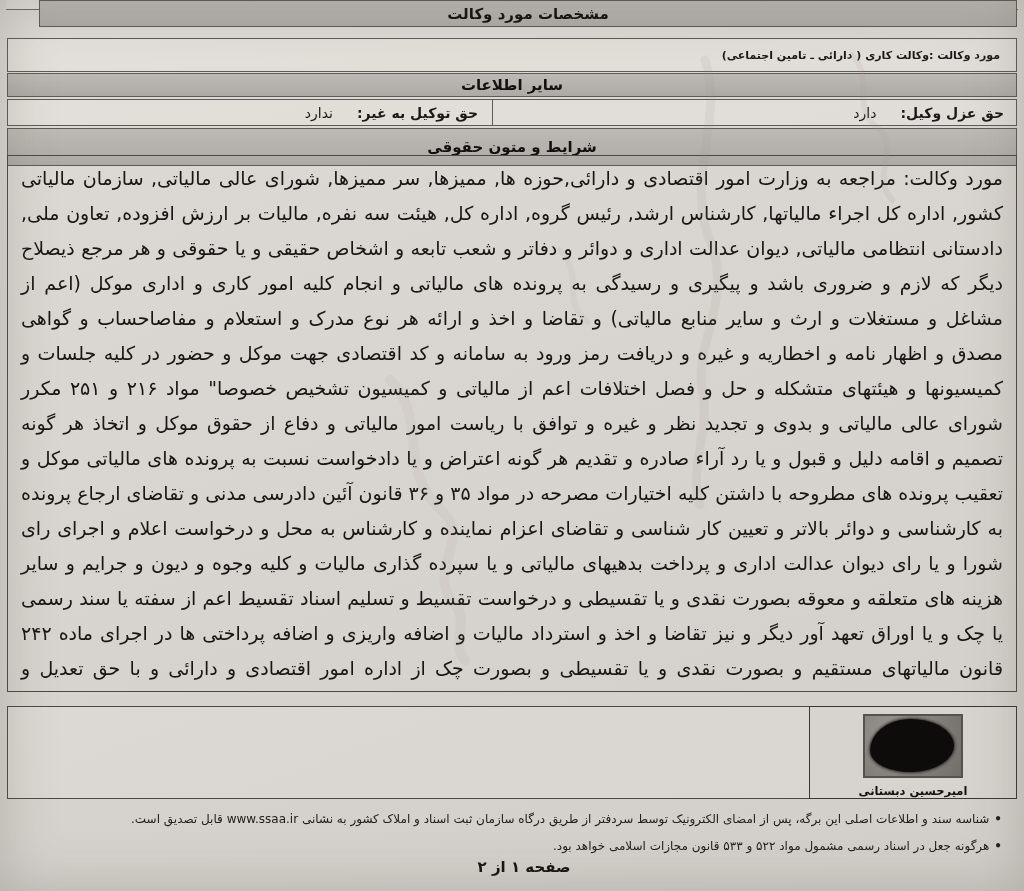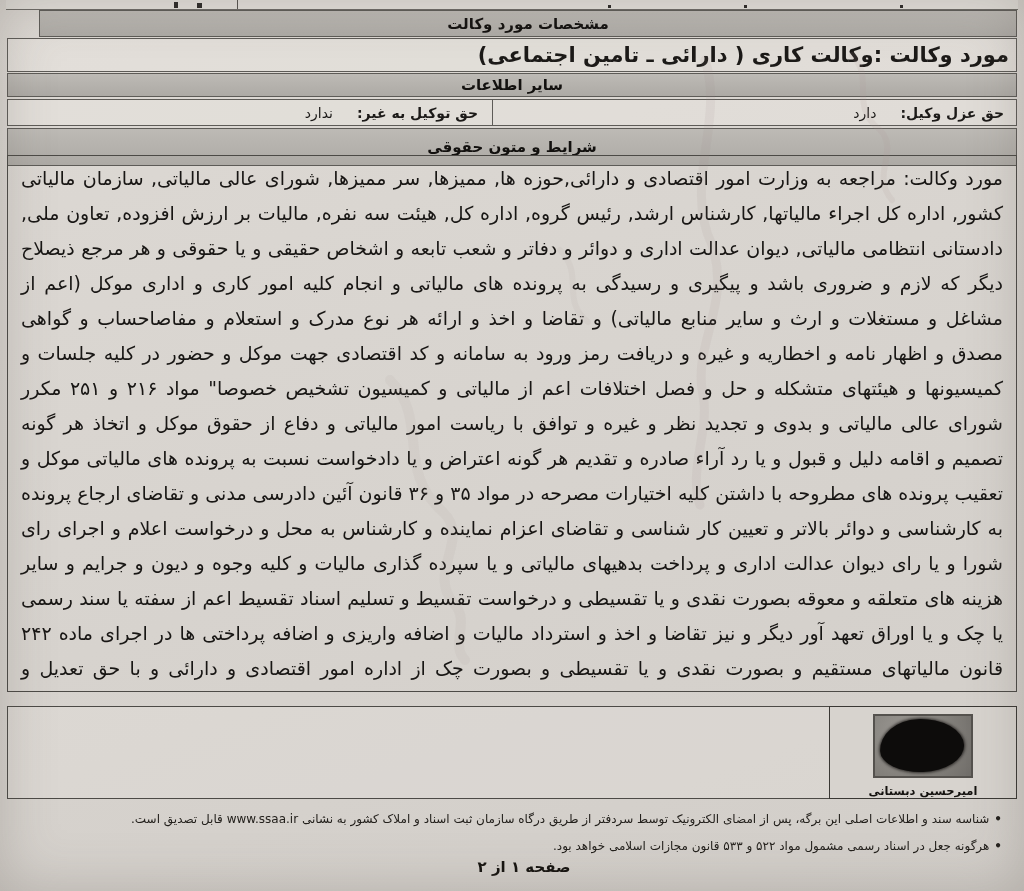--- a/index.html
+++ b/index.html
@@ -18,40 +18,40 @@
     position:absolute;left:7px;right:7px;
     background:linear-gradient(#bdbab5,#adaaa5);
     border:1px solid #5d5b57;box-sizing:border-box;
     display:flex;align-items:center;justify-content:center;
     font-weight:bold;font-size:15px;color:#13110f;letter-spacing:.2px;
   }
   .rowbox{
     position:absolute;left:7px;right:7px;border:1px solid #5d5b57;box-sizing:border-box;
     background:rgba(238,235,230,.35);direction:rtl;display:flex;align-items:center;
   }
-  #case-row{top:38px;height:34px;font-weight:bold;font-size:21px;padding-right:7px;}
+  #case-row{top:38px;height:34px;font-weight:bold;font-size:11px;padding-right:16px;}
   #rights-row{top:99px;height:27px;font-size:14px;}
   #rights-row .cell{display:flex;align-items:center;height:100%;box-sizing:border-box;}
   #rights-row .cell.right{width:524px;border-left:1px solid #5d5b57;padding-right:12px;}
   #rights-row .cell.left{flex:1;padding-right:14px;}
   #rights-row .lbl{font-weight:bold;}
   #rights-row .val{margin-right:24px;}
   
   #legal-box{
     position:absolute;top:155px;left:7px;right:7px;height:537px;
     border:1px solid #4c4a46;box-sizing:border-box;
     padding:5px 13px 0 13px;overflow:hidden;
   }
   #legal-box p{
     margin:0;direction:rtl;text-align:justify;text-justify:inter-word;
     font-size:19px;line-height:35px;color:#181614;
   }
   
   #sig-box{position:absolute;top:706px;left:7px;right:7px;height:93px;border:1px solid #4c4a46;box-sizing:border-box;background:rgba(235,232,227,.25);}
-  #fp-cell{position:absolute;right:-1px;top:-1px;bottom:-1px;width:188px;border:1.5px solid #3a3834;box-sizing:border-box;background:#d7d3ce;display:flex;flex-direction:column;align-items:center;}
+  #fp-cell{position:absolute;right:-1px;top:-1px;bottom:-1px;width:208px;border:1.5px solid #3a3834;box-sizing:border-box;background:#d7d3ce;display:flex;flex-direction:column;align-items:center;}
   #fp-img{
     width:100px;height:64px;margin-top:7px;position:relative;
     background:radial-gradient(circle at 30% 30%,#9a9792 0%,#83807b 55%,#6f6c68 100%);
     box-shadow:inset 0 0 0 2px #55524e;
   }
   #fp-blob{
     position:absolute;left:7px;right:9px;top:5px;bottom:6px;background:#0d0c0b;
     border-radius:46% 54% 50% 50% / 58% 52% 48% 42%;
     transform:rotate(-2deg);
     box-shadow:0 0 3px 1px rgba(20,18,16,.8);
@@ -69,21 +69,21 @@
 
 <div id="clipped-row">
   <div class="vdiv"></div>
   <div class="frag" style="left:168px;bottom:1px;width:4px;height:6px;"></div>
   <div class="frag" style="left:191px;bottom:1px;width:5px;height:5px;"></div>
   <div class="frag" style="left:602px;bottom:1px;width:3px;height:3px;"></div>
   <div class="frag" style="left:738px;bottom:1px;width:3px;height:3px;"></div>
   <div class="frag" style="left:894px;bottom:1px;width:3px;height:3px;"></div>
 </div>
 
-<div class="bar" style="top:10px;height:27px;margin-left:32px;">مشخصات مورد وکالت</div>
+<div class="bar" style="top:0;height:27px;margin-left:32px;">مشخصات مورد وکالت</div>
 
 <div class="rowbox" id="case-row">
   <span>مورد وکالت :وکالت کاری ( دارائی  ـ  تامین اجتماعی)</span>
 </div>
 
 <div class="bar" style="top:73px;height:24px;">سایر اطلاعات</div>
 
 <div class="rowbox" id="rights-row">
   <div class="cell right">
     <span class="lbl">حق عزل وکیل:</span>

